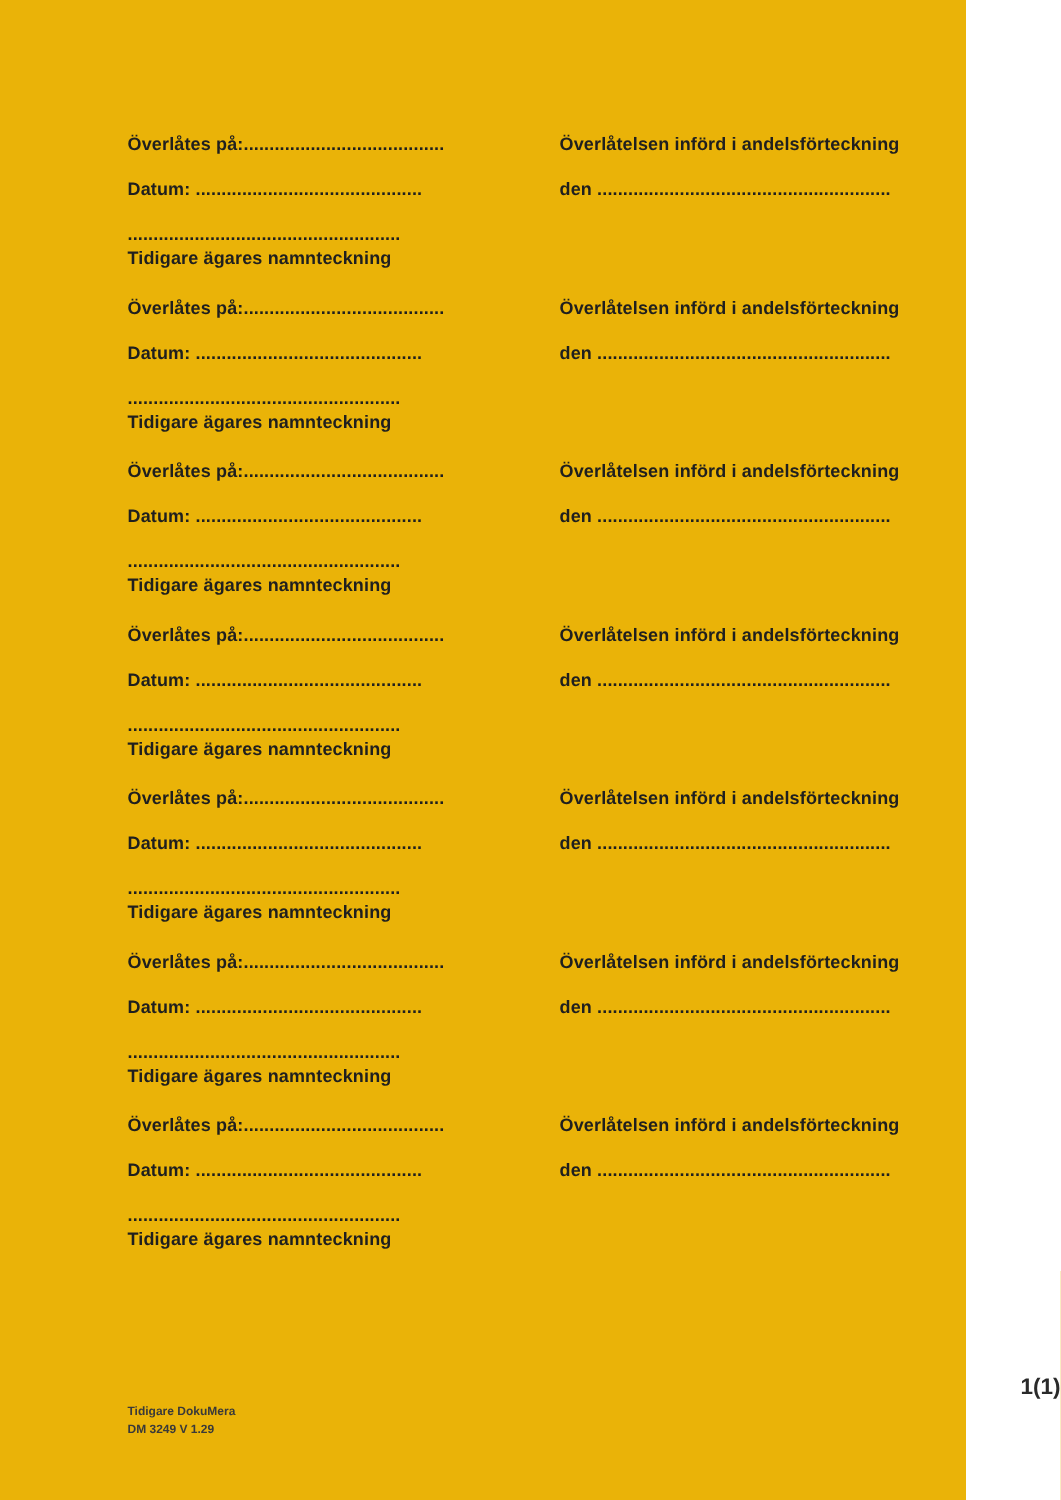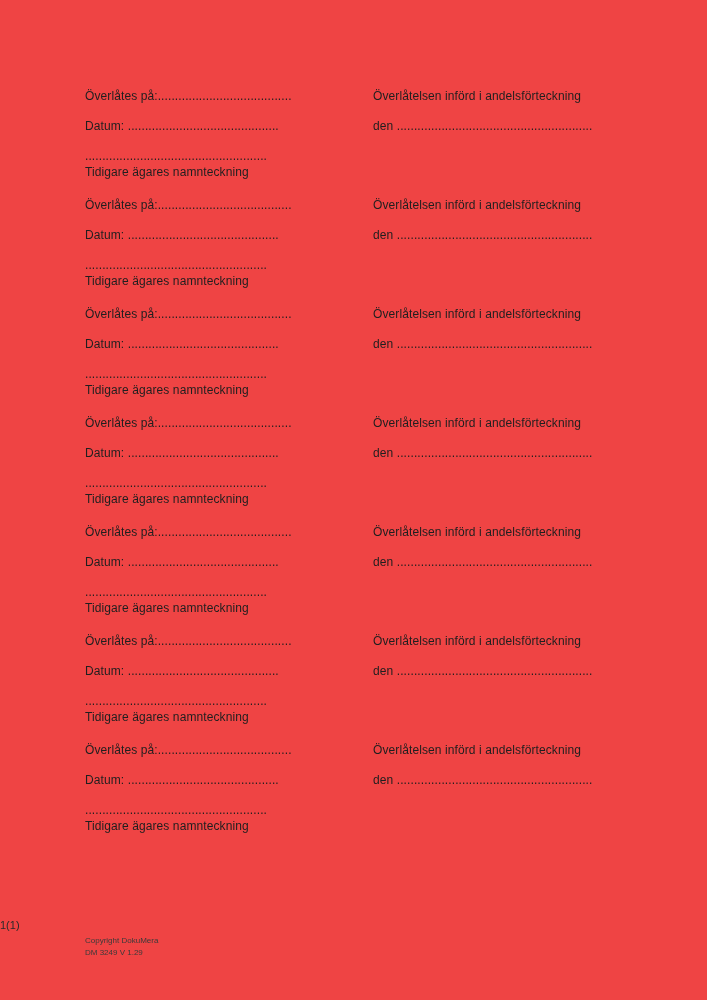--- a/index.html
+++ b/index.html
@@ -7,23 +7,24 @@
   body {
     width: 707px;
     height: 1000px;
     font-family: "Liberation Sans", "DejaVu Sans", sans-serif;
     color: #1f1f1f;
     position: relative;
     overflow: hidden;
   }
   .page {
     position: relative;
-    width: 707px;
+    width: 644px;
     height: 1000px;
-    background: #ef4444;
+    background: #eab308;
+    font-weight: bold;
   }
   .content {
     position: absolute;
     top: 88px;
     left: 85px;
     right: 0;
   }
   .block { margin-bottom: 17px; }
   .row {
     display: grid;
@@ -36,22 +37,22 @@
     line-height: 16px;
     letter-spacing: 0.1px;
     white-space: nowrap;
     color: #1f1f1f;
   }
   .footer-page-number {
     position: absolute;
     top: 918px;
     left: 0;
     width: 707px;
-    text-align: left;
-    font-size: 11px;
+    text-align: right;
+    font-size: 15px;
     line-height: 14px;
     color: #2a2a2a;
   }
   .footer-copyright {
     position: absolute;
     top: 935px;
     left: 85px;
     font-size: 8px;
     line-height: 12px;
     color: #3a3a3a;
@@ -194,16 +195,16 @@
         <span class="line">Tidigare ägares namnteckning</span>
         <span class="line"></span>
       </div>
     </div>
 
   </div>
 
   <div class="footer-page-number">1(1)</div>
 
   <div class="footer-copyright">
-    <div>Copyright DokuMera</div>
+    <div>Tidigare DokuMera</div>
     <div>DM 3249 V 1.29</div>
   </div>
 </div>
 
 </body></html>

